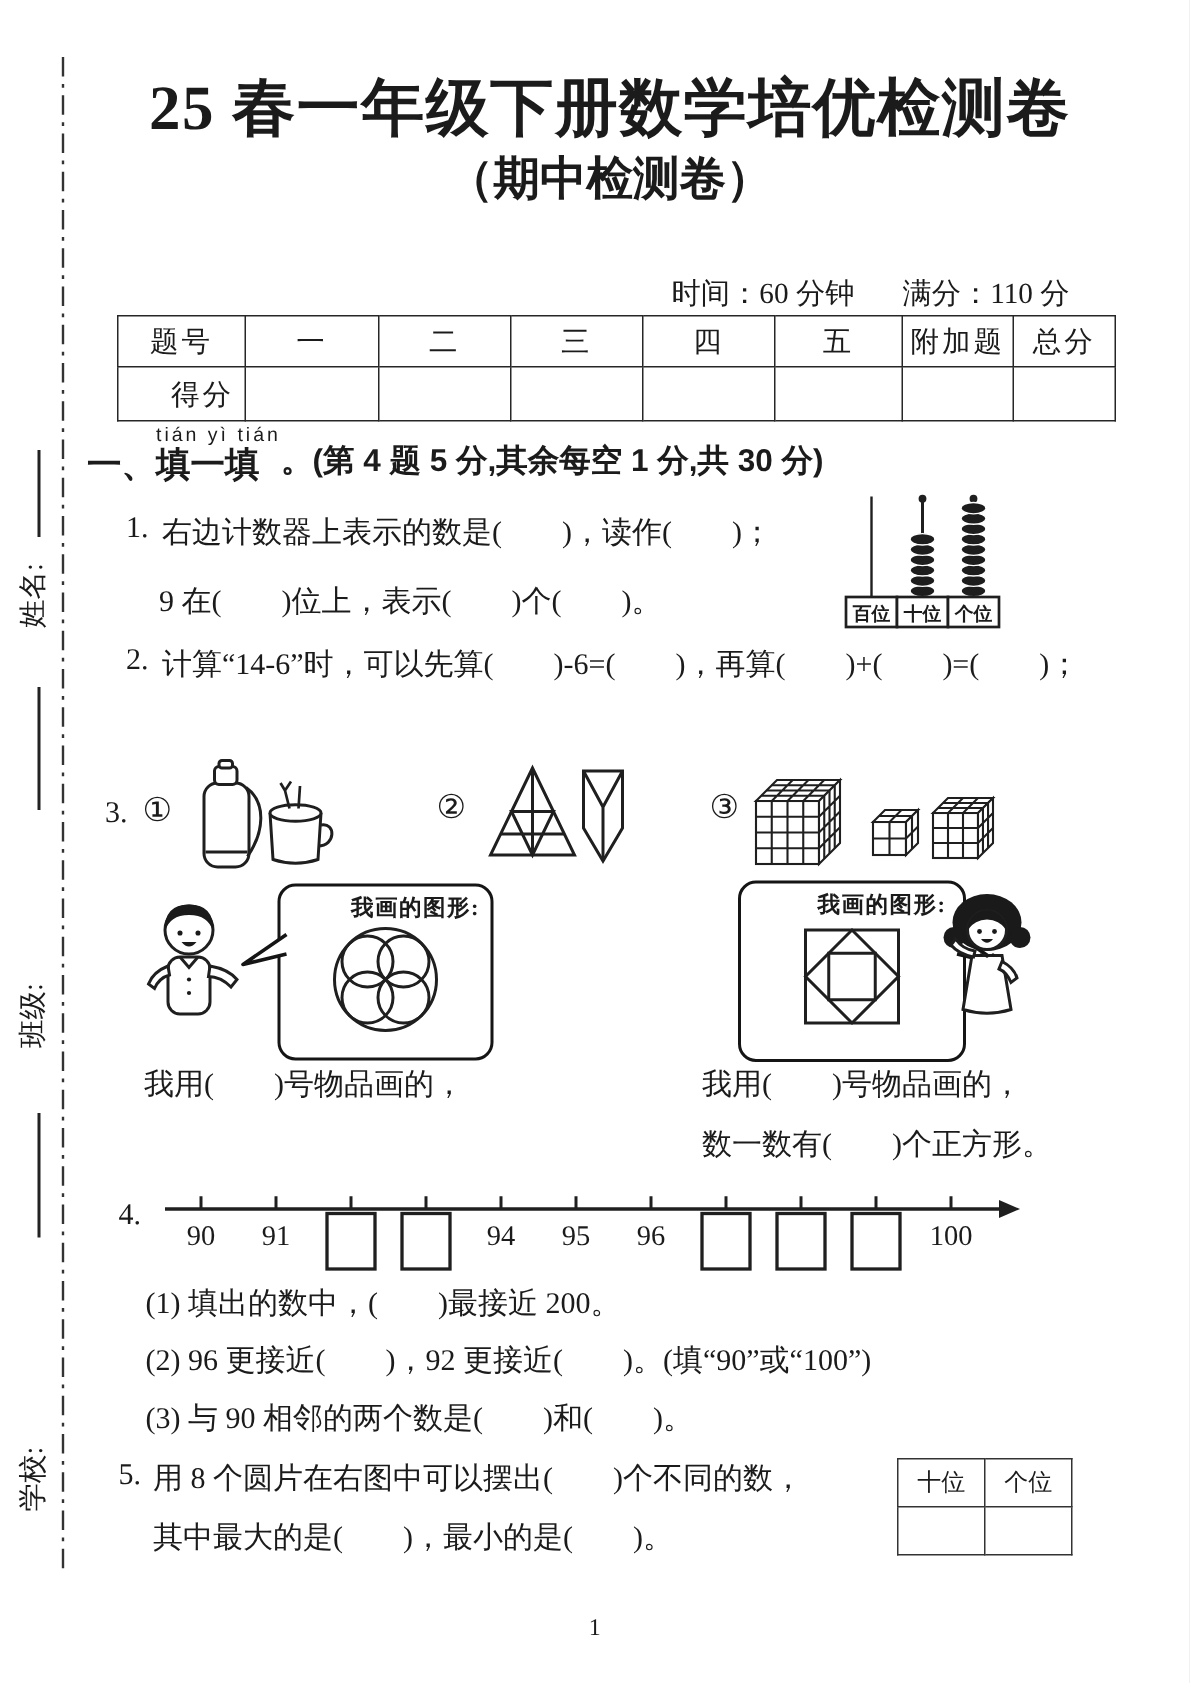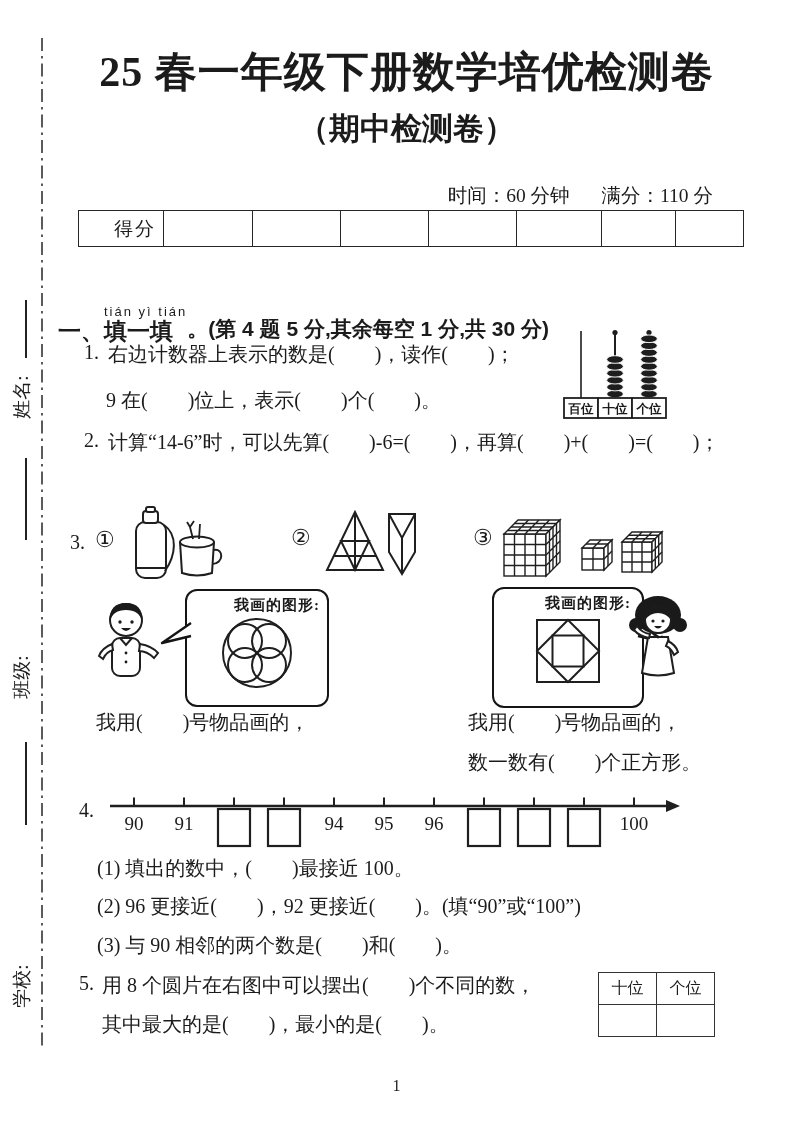--- a/index.html
+++ b/index.html
@@ -5,33 +5,33 @@
   html,body{margin:0;padding:0;background:#e8e8e8;}
   .sheet{
     position:relative;width:793px;height:1122px;margin:0 auto;background:#ffffff;
     font-family:"Liberation Serif","DejaVu Serif",serif;color:#1b1b1b;overflow:hidden;
   }
   .abs{position:absolute;}
   .qline{position:absolute;white-space:nowrap;font-size:20px;display:flex;}
   .qline .qnum{margin-right:9px;}
   .title{position:absolute;left:20px;top:44px;width:773px;text-align:center;
          font-size:42px;font-weight:bold;letter-spacing:1px;}
-  .subtitle{position:absolute;left:20px;top:108px;width:773px;text-align:center;
+  .subtitle{position:absolute;left:20px;top:98px;width:773px;text-align:center;
          font-size:31px;font-weight:bold;}
   .meta{position:absolute;top:182px;right:80px;display:flex;gap:32px;font-size:19.5px;}
   table.score{border-collapse:collapse;table-layout:fixed;width:665px;}
   table.score td{border:1.7px solid #262626;text-align:center;font-size:19px;
          letter-spacing:2px;padding:0;}
   table.score tr.r1 td{height:33px;}
   table.score tr.r2 td{height:35px;padding-left:28px;}
   .sec-heading{position:absolute;left:58px;top:283px;display:flex;align-items:flex-end;
          font-family:"Liberation Sans","DejaVu Sans",sans-serif;font-weight:bold;white-space:nowrap;}
   .sec-prefix,.sec-word{font-size:23px;line-height:1.15;}
   .pinyin{display:block;font-size:13px;font-weight:normal;letter-spacing:2px;
-         text-align:center;line-height:1;margin-top:22px;}
+         text-align:center;line-height:1;}
   .sec-rest{font-size:21px;padding-bottom:1px;}
   .marker{position:absolute;font-size:22px;}
   .v-label{position:absolute;left:-8px;width:60px;text-align:center;font-size:19px;
          white-space:nowrap;transform:rotate(-90deg);}
   .vline{position:absolute;left:25px;width:2px;background:#222;}
   .bubble{position:absolute;border:2.6px solid #151515;border-radius:12px;background:#fff;
          text-align:center;}
   .bubble .tail{position:absolute;}
   .bubble-label{font-weight:bold;font-size:15px;margin-top:5px;letter-spacing:1px;padding-left:40px;}
   .ln{fill:none;stroke:#1f1f1f;stroke-width:2;}
@@ -72,20 +72,30 @@
           <col style="width:85px">
           <col style="width:89px">
           <col style="width:88px">
           <col style="width:88px">
           <col style="width:88px">
           <col style="width:85px">
           <col style="width:74px">
           <col style="width:68px">
         </colgroup>
       <tbody>
+          <tr class="r1">
+        <td>题号</td>
+        <td>一</td>
+        <td>二</td>
+        <td>三</td>
+        <td>四</td>
+        <td>五</td>
+        <td>附加题</td>
+        <td>总分</td>
+      </tr>
       <tr class="r2">
         <td>得分</td>
         <td></td>
         <td></td>
         <td></td>
         <td></td>
         <td></td>
         <td></td>
         <td></td>
       </tr>
@@ -291,21 +301,21 @@
     <text x="276" y="38" class="nl-num">95</text>
     <text x="326" y="38" class="nl-num">96</text>
     <text x="526" y="38" class="nl-num">100</text>
     <rect x="110" y="17" width="32" height="37" class="nl-box"></rect>
     <rect x="160" y="17" width="32" height="37" class="nl-box"></rect>
     <rect x="360" y="17" width="32" height="37" class="nl-box"></rect>
     <rect x="410" y="17" width="32" height="37" class="nl-box"></rect>
     <rect x="460" y="17" width="32" height="37" class="nl-box"></rect>
   </svg>
   <div class="qline" style="left:97px;top:855px">
-    <span>(1) 填出的数中，(　　)最接近 100。</span>
+    <span>(1) 填出的数中，(　　)最接近 200。</span>
   </div>
   <div class="qline" style="left:97px;top:893px">
     <span>(2) 96 更接近(　　)，92 更接近(　　)。(填“90”或“100”)</span>
   </div>
   <div class="qline" style="left:97px;top:932px">
     <span>(3) 与 90 相邻的两个数是(　　)和(　　)。</span>
   </div>
 
   <div class="qline" style="left:79px;top:972px">
     <span>5.</span>

